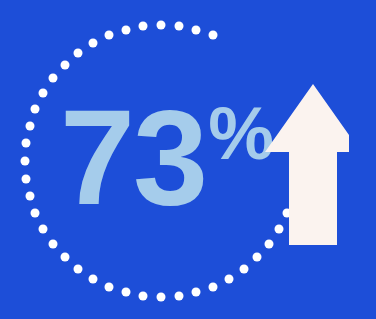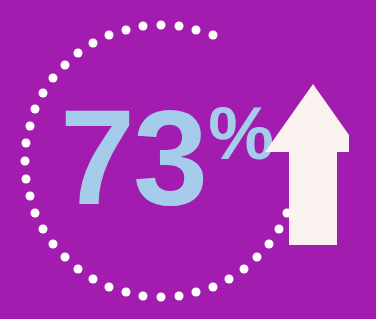--- a/index.html
+++ b/index.html
@@ -59,21 +59,21 @@
     position: absolute;
     left: 263px;
     top: 78px;
     width: 86px;
     height: 172px;
   }
 </style>
 </head>
 <body>
 
-<div class="infographic" style="background: #a21caf;">
+<div class="infographic" style="background: #1d4ed8;">
 
   <div class="dotted-ring" id="ring">
       <div class="ring-dot" style="left: 161px; top: 25px; background: rgb(255, 255, 255);"></div>
       <div class="ring-dot" style="left: 178.752px; top: 26.1635px; background: rgb(255, 255, 255);"></div>
       <div class="ring-dot" style="left: 196.199px; top: 29.6341px; background: rgb(255, 255, 255);"></div>
       <div class="ring-dot" style="left: 213.045px; top: 35.3524px; background: rgb(255, 255, 255);"></div>
       <div class="ring-dot" style="left: 286.648px; top: 213.045px; background: rgb(255, 255, 255);"></div>
       <div class="ring-dot" style="left: 278.779px; top: 229px; background: rgb(255, 255, 255);"></div>
       <div class="ring-dot" style="left: 268.896px; top: 243.792px; background: rgb(255, 255, 255);"></div>
       <div class="ring-dot" style="left: 257.167px; top: 257.167px; background: rgb(255, 255, 255);"></div>

